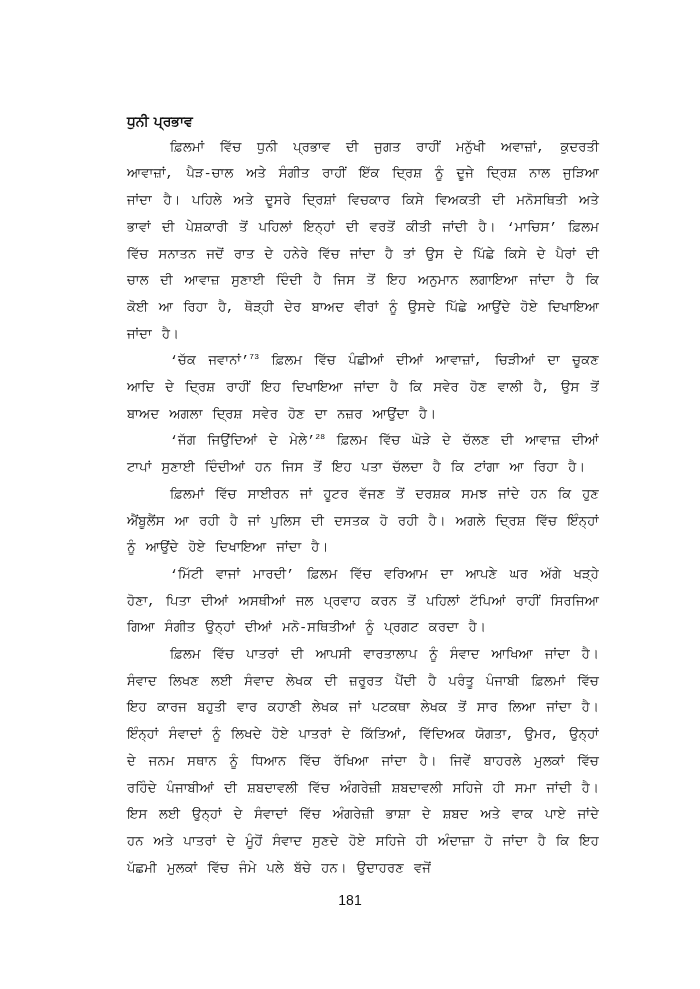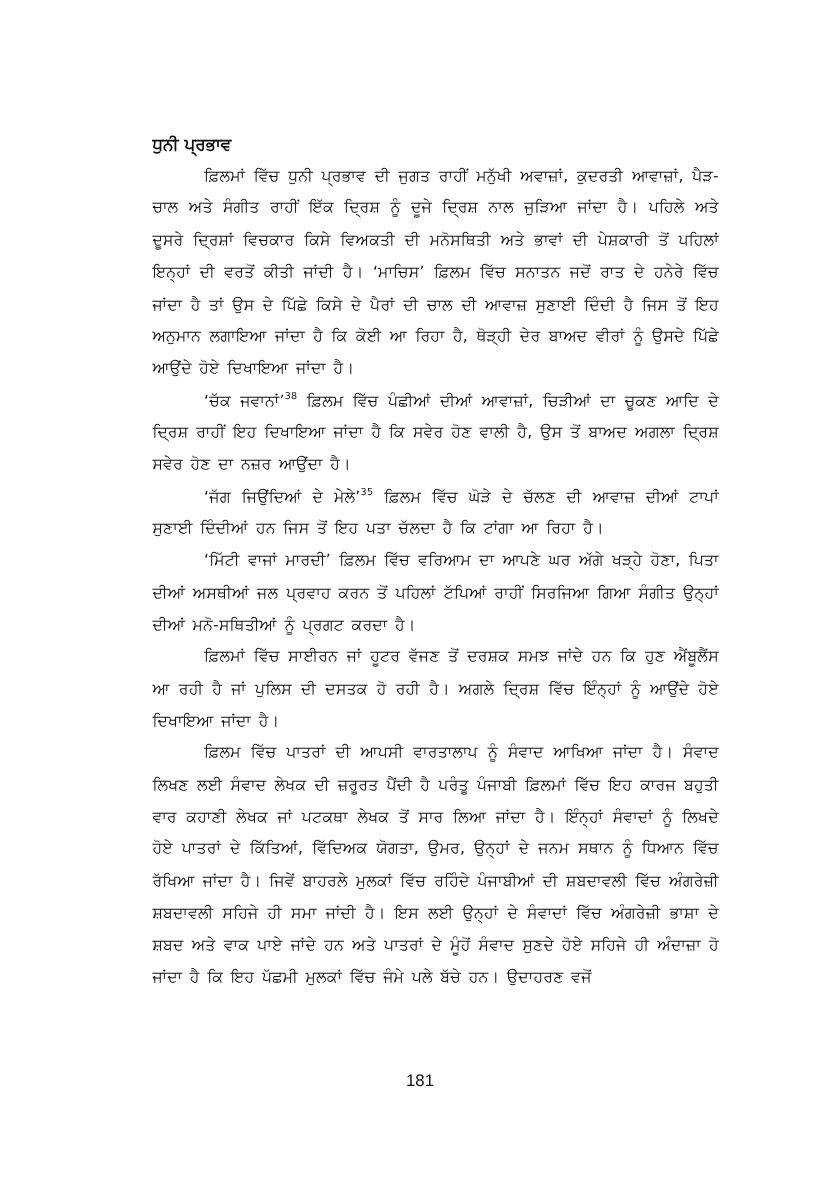--- a/index.html
+++ b/index.html
@@ -28,20 +28,21 @@
       margin: 0;
     }
     .para {
       font-size: 13px;
       line-height: 26.7px;
       text-align: justify;
       text-indent: 43px;
       margin: 0;
       letter-spacing: 0.2px;
       word-spacing: 2px;
+      font-family: Liberation Mono, monospace;
     }
     .para sup {
       font-size: 8px;
       line-height: 0;
       vertical-align: super;
     }
     .page-number {
       position: absolute;
       top: 892px;
       left: 0;
@@ -51,20 +52,20 @@
       font-size: 14px;
       color: #111111;
     }
   </style>
 </head>
 <body>
 
 <div class="page">
   <h3 class="heading">ਧੁਨੀ ਪ੍ਰਭਾਵ</h3>
   <p class="para">ਫ਼ਿਲਮਾਂ ਵਿੱਚ ਧੁਨੀ ਪ੍ਰਭਾਵ ਦੀ ਜੁਗਤ ਰਾਹੀਂ ਮਨੁੱਖੀ ਅਵਾਜ਼ਾਂ, ਕੁਦਰਤੀ ਆਵਾਜ਼ਾਂ, ਪੈੜ-ਚਾਲ ਅਤੇ ਸੰਗੀਤ ਰਾਹੀਂ ਇੱਕ ਦ੍ਰਿਸ਼ ਨੂੰ ਦੂਜੇ ਦ੍ਰਿਸ਼ ਨਾਲ ਜੁੜਿਆ ਜਾਂਦਾ ਹੈ। ਪਹਿਲੇ ਅਤੇ ਦੂਸਰੇ ਦ੍ਰਿਸ਼ਾਂ ਵਿਚਕਾਰ ਕਿਸੇ ਵਿਅਕਤੀ ਦੀ ਮਨੋਸਥਿਤੀ ਅਤੇ ਭਾਵਾਂ ਦੀ ਪੇਸ਼ਕਾਰੀ ਤੋਂ ਪਹਿਲਾਂ ਇਨ੍ਹਾਂ ਦੀ ਵਰਤੋਂ ਕੀਤੀ ਜਾਂਦੀ ਹੈ। ‘ਮਾਚਿਸ’ ਫ਼ਿਲਮ ਵਿੱਚ ਸਨਾਤਨ ਜਦੋਂ ਰਾਤ ਦੇ ਹਨੇਰੇ ਵਿੱਚ ਜਾਂਦਾ ਹੈ ਤਾਂ ਉਸ ਦੇ ਪਿੱਛੇ ਕਿਸੇ ਦੇ ਪੈਰਾਂ ਦੀ ਚਾਲ ਦੀ ਆਵਾਜ਼ ਸੁਣਾਈ ਦਿੰਦੀ ਹੈ ਜਿਸ ਤੋਂ ਇਹ ਅਨੁਮਾਨ ਲਗਾਇਆ ਜਾਂਦਾ ਹੈ ਕਿ ਕੋਈ ਆ ਰਿਹਾ ਹੈ, ਥੋੜ੍ਹੀ ਦੇਰ ਬਾਅਦ ਵੀਰਾਂ ਨੂੰ ਉਸਦੇ ਪਿੱਛੇ ਆਉਂਦੇ ਹੋਏ ਦਿਖਾਇਆ ਜਾਂਦਾ ਹੈ।</p>
-  <p class="para"><span>‘ਚੱਕ ਜਵਾਨਾਂ’</span><sup>38</sup><span> ਫ਼ਿਲਮ ਵਿੱਚ ਪੰਛੀਆਂ ਦੀਆਂ ਆਵਾਜ਼ਾਂ, ਚਿੜੀਆਂ ਦਾ ਚੂਕਣ ਆਦਿ ਦੇ ਦ੍ਰਿਸ਼ ਰਾਹੀਂ ਇਹ ਦਿਖਾਇਆ ਜਾਂਦਾ ਹੈ ਕਿ ਸਵੇਰ ਹੋਣ ਵਾਲੀ ਹੈ, ਉਸ ਤੋਂ ਬਾਅਦ ਅਗਲਾ ਦ੍ਰਿਸ਼ ਸਵੇਰ ਹੋਣ ਦਾ ਨਜ਼ਰ ਆਉਂਦਾ ਹੈ।</span></p>
-  <p class="para"><span>‘ਜੱਗ ਜਿਉਂਦਿਆਂ ਦੇ ਮੇਲੇ’</span><sup>35</sup><span> ਫ਼ਿਲਮ ਵਿੱਚ ਘੋੜੇ ਦੇ ਚੱਲਣ ਦੀ ਆਵਾਜ਼ ਦੀਆਂ ਟਾਪਾਂ ਸੁਣਾਈ ਦਿੰਦੀਆਂ ਹਨ ਜਿਸ ਤੋਂ ਇਹ ਪਤਾ ਚੱਲਦਾ ਹੈ ਕਿ ਟਾਂਗਾ ਆ ਰਿਹਾ ਹੈ।</span></p>
+  <p class="para"><span>‘ਚੱਕ ਜਵਾਨਾਂ’</span><sup>73</sup><span> ਫ਼ਿਲਮ ਵਿੱਚ ਪੰਛੀਆਂ ਦੀਆਂ ਆਵਾਜ਼ਾਂ, ਚਿੜੀਆਂ ਦਾ ਚੂਕਣ ਆਦਿ ਦੇ ਦ੍ਰਿਸ਼ ਰਾਹੀਂ ਇਹ ਦਿਖਾਇਆ ਜਾਂਦਾ ਹੈ ਕਿ ਸਵੇਰ ਹੋਣ ਵਾਲੀ ਹੈ, ਉਸ ਤੋਂ ਬਾਅਦ ਅਗਲਾ ਦ੍ਰਿਸ਼ ਸਵੇਰ ਹੋਣ ਦਾ ਨਜ਼ਰ ਆਉਂਦਾ ਹੈ।</span></p>
+  <p class="para"><span>‘ਜੱਗ ਜਿਉਂਦਿਆਂ ਦੇ ਮੇਲੇ’</span><sup>28</sup><span> ਫ਼ਿਲਮ ਵਿੱਚ ਘੋੜੇ ਦੇ ਚੱਲਣ ਦੀ ਆਵਾਜ਼ ਦੀਆਂ ਟਾਪਾਂ ਸੁਣਾਈ ਦਿੰਦੀਆਂ ਹਨ ਜਿਸ ਤੋਂ ਇਹ ਪਤਾ ਚੱਲਦਾ ਹੈ ਕਿ ਟਾਂਗਾ ਆ ਰਿਹਾ ਹੈ।</span></p>
+  <p class="para">ਫ਼ਿਲਮਾਂ ਵਿੱਚ ਸਾਈਰਨ ਜਾਂ ਹੂਟਰ ਵੱਜਣ ਤੋਂ ਦਰਸ਼ਕ ਸਮਝ ਜਾਂਦੇ ਹਨ ਕਿ ਹੁਣ ਐਂਬੂਲੈਂਸ ਆ ਰਹੀ ਹੈ ਜਾਂ ਪੁਲਿਸ ਦੀ ਦਸਤਕ ਹੋ ਰਹੀ ਹੈ। ਅਗਲੇ ਦ੍ਰਿਸ਼ ਵਿੱਚ ਇੰਨ੍ਹਾਂ ਨੂੰ ਆਉਂਦੇ ਹੋਏ ਦਿਖਾਇਆ ਜਾਂਦਾ ਹੈ।</p>
   <p class="para">‘ਮਿੱਟੀ ਵਾਜਾਂ ਮਾਰਦੀ’ ਫ਼ਿਲਮ ਵਿੱਚ ਵਰਿਆਮ ਦਾ ਆਪਣੇ ਘਰ ਅੱਗੇ ਖੜ੍ਹੇ ਹੋਣਾ, ਪਿਤਾ ਦੀਆਂ ਅਸਥੀਆਂ ਜਲ ਪ੍ਰਵਾਹ ਕਰਨ ਤੋਂ ਪਹਿਲਾਂ ਟੱਪਿਆਂ ਰਾਹੀਂ ਸਿਰਜਿਆ ਗਿਆ ਸੰਗੀਤ ਉਨ੍ਹਾਂ ਦੀਆਂ ਮਨੋ-ਸਥਿਤੀਆਂ ਨੂੰ ਪ੍ਰਗਟ ਕਰਦਾ ਹੈ।</p>
-  <p class="para">ਫ਼ਿਲਮਾਂ ਵਿੱਚ ਸਾਈਰਨ ਜਾਂ ਹੂਟਰ ਵੱਜਣ ਤੋਂ ਦਰਸ਼ਕ ਸਮਝ ਜਾਂਦੇ ਹਨ ਕਿ ਹੁਣ ਐਂਬੂਲੈਂਸ ਆ ਰਹੀ ਹੈ ਜਾਂ ਪੁਲਿਸ ਦੀ ਦਸਤਕ ਹੋ ਰਹੀ ਹੈ। ਅਗਲੇ ਦ੍ਰਿਸ਼ ਵਿੱਚ ਇੰਨ੍ਹਾਂ ਨੂੰ ਆਉਂਦੇ ਹੋਏ ਦਿਖਾਇਆ ਜਾਂਦਾ ਹੈ।</p>
   <p class="para">ਫ਼ਿਲਮ ਵਿੱਚ ਪਾਤਰਾਂ ਦੀ ਆਪਸੀ ਵਾਰਤਾਲਾਪ ਨੂੰ ਸੰਵਾਦ ਆਖਿਆ ਜਾਂਦਾ ਹੈ। ਸੰਵਾਦ ਲਿਖਣ ਲਈ ਸੰਵਾਦ ਲੇਖਕ ਦੀ ਜ਼ਰੂਰਤ ਪੈਂਦੀ ਹੈ ਪਰੰਤੂ ਪੰਜਾਬੀ ਫ਼ਿਲਮਾਂ ਵਿੱਚ ਇਹ ਕਾਰਜ ਬਹੁਤੀ ਵਾਰ ਕਹਾਣੀ ਲੇਖਕ ਜਾਂ ਪਟਕਥਾ ਲੇਖਕ ਤੋਂ ਸਾਰ ਲਿਆ ਜਾਂਦਾ ਹੈ। ਇੰਨ੍ਹਾਂ ਸੰਵਾਦਾਂ ਨੂੰ ਲਿਖਦੇ ਹੋਏ ਪਾਤਰਾਂ ਦੇ ਕਿੱਤਿਆਂ, ਵਿੱਦਿਅਕ ਯੋਗਤਾ, ਉਮਰ, ਉਨ੍ਹਾਂ ਦੇ ਜਨਮ ਸਥਾਨ ਨੂੰ ਧਿਆਨ ਵਿੱਚ ਰੱਖਿਆ ਜਾਂਦਾ ਹੈ। ਜਿਵੇਂ ਬਾਹਰਲੇ ਮੁਲਕਾਂ ਵਿੱਚ ਰਹਿੰਦੇ ਪੰਜਾਬੀਆਂ ਦੀ ਸ਼ਬਦਾਵਲੀ ਵਿੱਚ ਅੰਗਰੇਜ਼ੀ ਸ਼ਬਦਾਵਲੀ ਸਹਿਜੇ ਹੀ ਸਮਾ ਜਾਂਦੀ ਹੈ। ਇਸ ਲਈ ਉਨ੍ਹਾਂ ਦੇ ਸੰਵਾਦਾਂ ਵਿੱਚ ਅੰਗਰੇਜ਼ੀ ਭਾਸ਼ਾ ਦੇ ਸ਼ਬਦ ਅਤੇ ਵਾਕ ਪਾਏ ਜਾਂਦੇ ਹਨ ਅਤੇ ਪਾਤਰਾਂ ਦੇ ਮੂੰਹੋਂ ਸੰਵਾਦ ਸੁਣਦੇ ਹੋਏ ਸਹਿਜੇ ਹੀ ਅੰਦਾਜ਼ਾ ਹੋ ਜਾਂਦਾ ਹੈ ਕਿ ਇਹ ਪੱਛਮੀ ਮੁਲਕਾਂ ਵਿੱਚ ਜੰਮੇ ਪਲੇ ਬੱਚੇ ਹਨ। ਉਦਾਹਰਣ ਵਜੋਂ</p>
 </div>
 
 <div class="page-number">181</div>
 
 </body></html>

